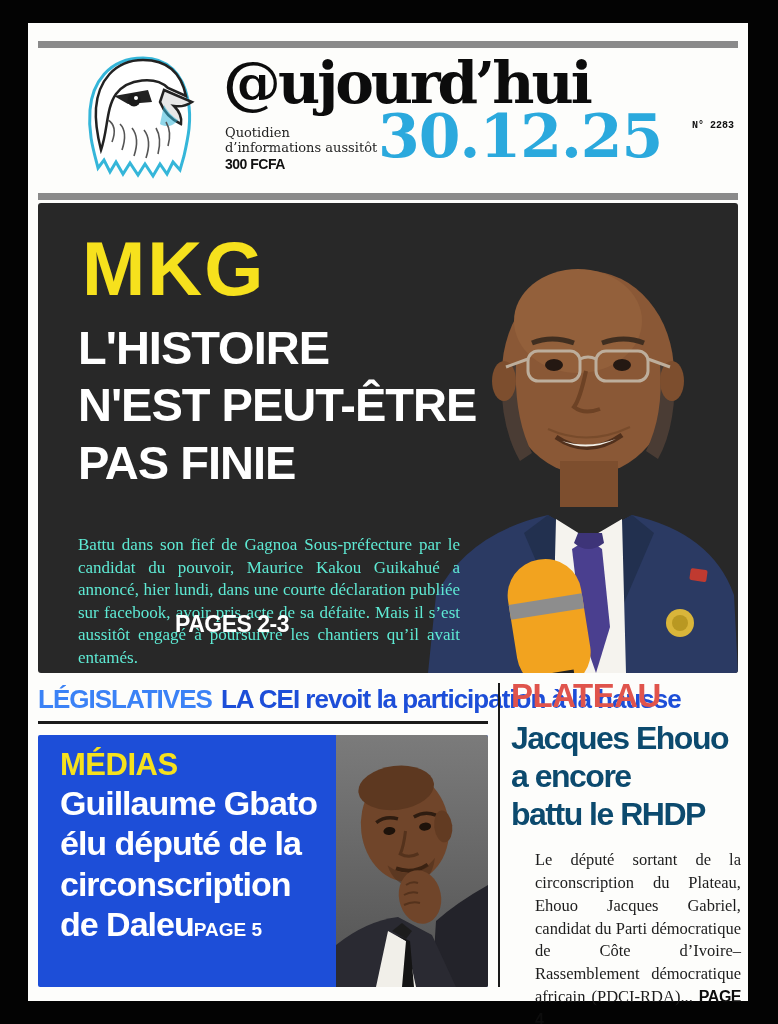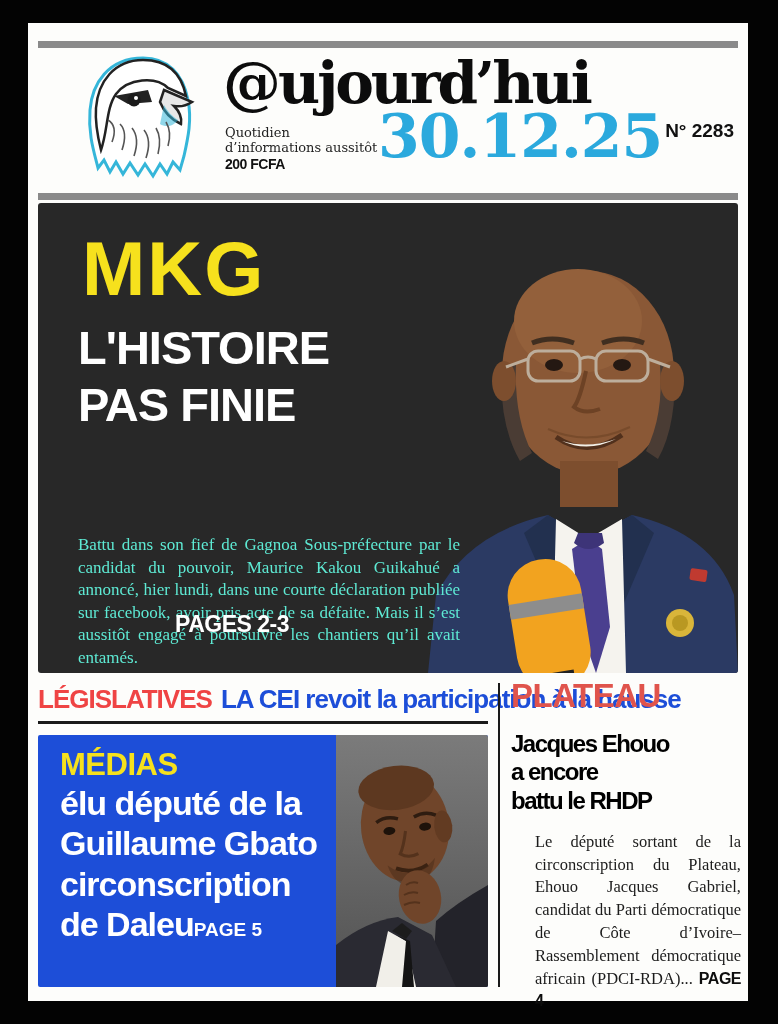--- a/index.html
+++ b/index.html
@@ -7,22 +7,22 @@
   .stage{position:relative;width:778px;height:1024px;background:#030303;overflow:hidden;
          font-family:"Liberation Sans",sans-serif;}
   .page{position:absolute;left:28px;top:23px;width:720px;height:978px;background:#fdfdfb;}
   .graybar{position:absolute;left:10px;width:700px;height:7px;background:#8a8a8a;}
   
   .header{position:absolute;left:10px;top:25px;width:700px;height:145px;}
   .eagle{position:absolute;left:30px;top:2px;width:150px;height:140px;}
   .masthead{position:absolute;left:185px;top:6px;width:515px;height:140px;}
   .logo-title{font-family:"DejaVu Serif",serif;font-weight:bold;font-size:58px;color:#0c0c0c;
               letter-spacing:-3px;line-height:1;white-space:nowrap;}
-  .issue-no{position:absolute;right:4px;top:66px;font-size:19px;font-weight:bold;color:#111;
-            letter-spacing:0px;}
+  .issue-no{position:absolute;right:4px;top:66px;font-size:10px;font-weight:bold;color:#111;
+            letter-spacing:0px;font-family:Liberation Mono, monospace;}
   .tagline{position:absolute;left:2px;top:72px;font-family:"DejaVu Serif",serif;font-size:13px;
            color:#222;line-height:1.15;}
   .tagline .price{font-family:"Liberation Sans",sans-serif;font-weight:bold;font-size:14px;
                   letter-spacing:-0.5px;color:#111;}
   .date{position:absolute;left:155px;top:52px;font-family:"DejaVu Serif",serif;font-weight:bold;
         font-size:60px;letter-spacing:-1px;line-height:1;color:#2ba9dd;white-space:nowrap;}
   
   .main-panel{position:absolute;left:10px;top:180px;width:700px;height:470px;background:#282828;
               border-radius:3px;overflow:hidden;}
   .mkg{position:absolute;left:44px;top:28px;font-size:76px;font-weight:bold;color:#f6e11d;
@@ -30,38 +30,38 @@
   .main-headline{position:absolute;left:40px;top:116px;font-size:47px;font-weight:bold;color:#fff;
                  letter-spacing:-1px;line-height:1.22;white-space:nowrap;}
   .main-body{position:absolute;left:40px;top:303px;width:382px;font-family:"Liberation Serif",serif;
              font-size:17px;line-height:1.33;color:#5eead4;text-align:justify;margin-top:28px;}
   .main-pageref{position:absolute;left:44px;top:408px;width:300px;text-align:center;font-size:23px;
                 font-weight:bold;color:#fff;letter-spacing:-0.5px;}
   .main-photo{position:absolute;right:0;top:0;width:310px;height:470px;}
   
   .legis{position:absolute;left:10px;top:658px;width:452px;height:36px;white-space:nowrap;
          font-weight:bold;letter-spacing:-1px;font-size:26px;line-height:36px;}
-  .legis .kicker{color:#ef4444;margin-right:9px;}
+  .legis .kicker{color:#3b82f6;margin-right:9px;}
   .legis .head{color:#1d4ed8;}
   .legis-rule{position:absolute;left:10px;top:698px;width:450px;height:3px;background:#1a1a1a;}
   
   .medias-panel{position:absolute;left:10px;top:712px;width:450px;height:252px;background:#1d4ed8;
                 border-radius:2px;overflow:hidden;padding-left:16px;}
   .medias-kicker{position:absolute;left:22px;top:12px;font-size:31px;font-weight:bold;
                  color:#f6e11d;letter-spacing:-0.5px;}
   .medias-head{position:absolute;left:22px;top:48px;font-size:34px;font-weight:bold;color:#fff;
                letter-spacing:-1px;line-height:1.19;white-space:nowrap;}
   .medias-pageref{font-size:19px;letter-spacing:0;}
   .medias-photo{position:absolute;right:0;top:0;width:152px;height:252px;}
   
   .vdivider{position:absolute;left:470px;top:660px;width:2px;height:304px;background:#1a1a1a;}
   .plateau{position:absolute;left:483px;top:656px;width:230px;}
   .plateau-kicker{font-size:33px;font-weight:bold;color:#e0544c;letter-spacing:-0.5px;line-height:1;}
-  .plateau-head{font-size:24px;font-weight:bold;color:#000000;letter-spacing:-1.5px;
-                line-height:1.18;margin-top:18px;white-space:nowrap;}
+  .plateau-head{font-size:32px;font-weight:bold;color:#0c4a6e;letter-spacing:-1.5px;
+                line-height:1.18;margin-top:8px;white-space:nowrap;}
   .plateau-body{margin-top:16px;font-family:"Liberation Serif",serif;font-size:16.5px;
                 line-height:1.38;color:#1c1c1c;text-align:justify;margin-left:24px;}
   .plateau-pageref{font-family:"Liberation Sans",sans-serif;font-weight:bold;font-size:16px;
                    color:#0d0d0d;letter-spacing:-0.5px;}
 </style>
 </head>
 <body>
 
 <div class="stage">
   <div class="page">
@@ -87,21 +87,21 @@
               <path d="M98 72 Q104 82 100 96"></path>
           </g>
         </svg>
       </div>
       <div class="masthead">
         <div class="logo-title">@ujourd’hui</div>
         <div class="issue-no">N° 2283</div>
         <div class="tagline">
           <div>Quotidien</div>
           <div>d’informations aussitôt</div>
-          <div class="price">200 FCFA</div>
+          <div class="price">300 FCFA</div>
         </div>
         <div class="date">30.12.25</div>
       </div>
     </div>
 
     <div class="graybar" style="top:170px"></div>
 
     <div class="main-panel">
       <div class="main-photo">
         <svg viewBox="0 0 310 470" width="310" height="470">
@@ -139,20 +139,21 @@
           <g transform="rotate(-9 120 420)">
             <rect x="84" y="356" width="74" height="130" rx="36" fill="#f2a31f"></rect>
             <rect x="84" y="396" width="74" height="15" fill="#8d8d8d"></rect>
             <rect x="104" y="470" width="34" height="40" fill="#222"></rect>
           </g>
         </svg>
       </div>
       <div class="mkg">MKG</div>
       <div class="main-headline">
         <div>L'HISTOIRE</div>
+        <div>N'EST PEUT-ÊTRE</div>
         <div>PAS FINIE</div>
       </div>
       <div class="main-body">Battu dans son fief de Gagnoa Sous-préfecture par le candidat du pouvoir, Maurice Kakou Guikahué a annoncé, hier lundi, dans une courte déclaration publiée sur facebook, avoir pris acte de sa défaite. Mais il s’est aussitôt engagé à poursuivre les chantiers qu’il avait entamés.</div>
       <div class="main-pageref">PAGES 2-3</div>
     </div>
 
     <div class="legis">
       <span class="kicker">LÉGISLATIVES</span><span class="head">LA CEI revoit la participation à la hausse</span>
     </div>
     <div class="legis-rule"></div>
@@ -187,22 +188,22 @@
           </g>
           <path d="M152 252 L152 150 Q120 168 100 186 L96 252 Z" fill="#23232a"></path>
           <path d="M0 252 L0 210 Q30 186 62 182 L96 200 L120 252 Z" fill="#2a2a32"></path>
           <path d="M40 252 L52 196 L70 206 L80 252 Z" fill="#f1efe9"></path>
           <path d="M60 200 L70 206 L66 252 L78 252 L74 206 Z" fill="#141414"></path>
           <path d="M56 196 L70 204 L76 196 L66 188 Z" fill="#1c1c1c"></path>
         </svg>
       </div>
       <div class="medias-kicker">MÉDIAS</div>
       <div class="medias-head">
+        <div>Guillaume Gbato</div>
         <div>élu député de la</div>
-        <div>Guillaume Gbato</div>
         <div>circonscription</div>
         <div><span>de Daleu</span><span class="medias-pageref">PAGE 5</span></div>
       </div>
     </div>
 
     <div class="vdivider"></div>
     <div class="plateau">
       <div class="plateau-kicker">PLATEAU</div>
       <div class="plateau-head">
         <div>Jacques Ehouo</div>

